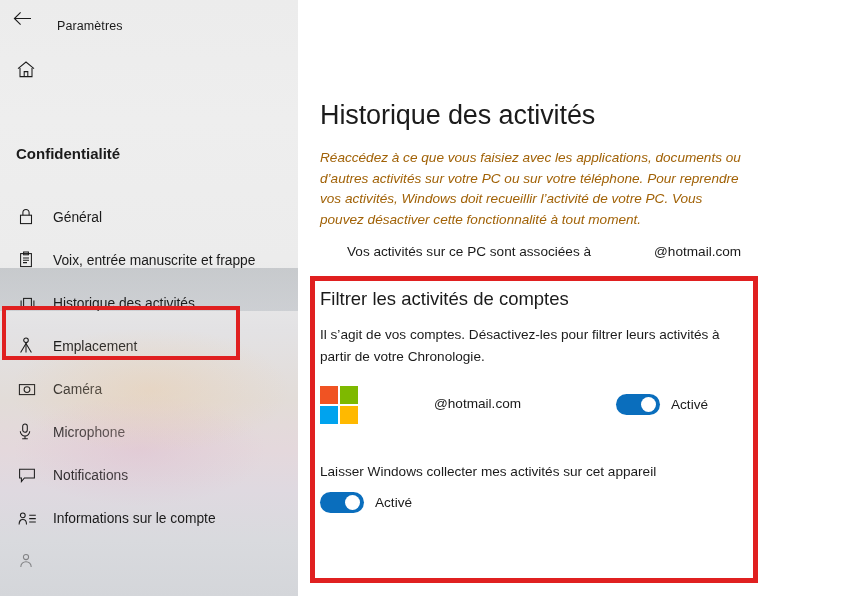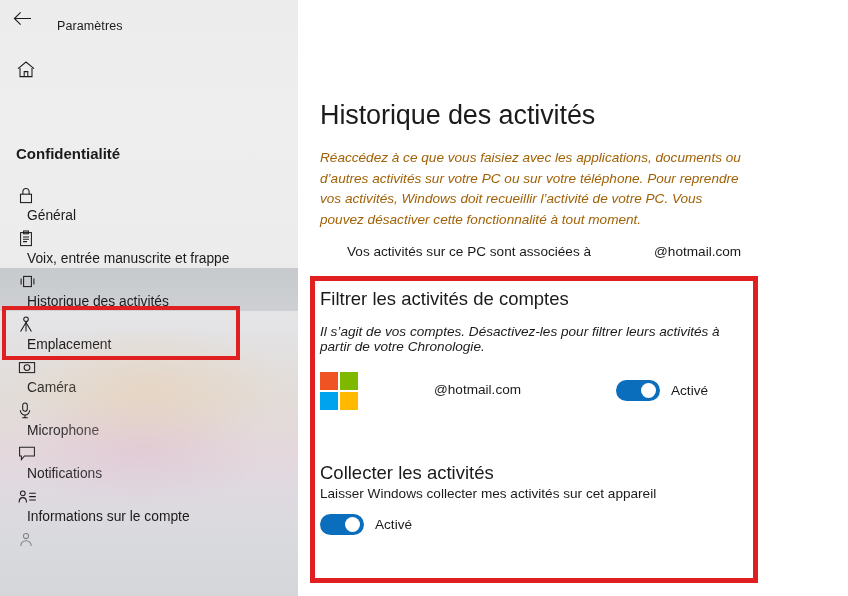--- a/index.html
+++ b/index.html
@@ -110,25 +110,24 @@
     font-weight: bold;
     color: #1b1b1b;
   }
 
   #nav { position: absolute; left: 0; top: 182px; width: 298px; }
 
   .nav-item {
     position: relative;
     height: 43px;
     display: flex;
-    align-items: flex-start;
+    align-items: flex-end;
     padding-left: 18px;
     font-size: 13.8px;
     color: #1b1b1b;
-    flex-direction: column;
   }
   .nav-item .nav-ico {
     width: 26px;
     display: flex;
     align-items: center;
     justify-content: flex-start;
     color: #1b1b1b;
     flex: 0 0 26px;
   }
   .nav-item .nav-label { margin-left: 9px; white-space: nowrap; }
@@ -208,23 +207,22 @@
 
   .group-title {
     font-size: 18.5px;
     font-weight: normal;
     color: #1b1b1b;
   }
   .group-desc {
     margin-top: 14px;
     width: 418px;
     font-size: 13.6px;
-    line-height: 15px;
-    color: #1b1b1b;
-    font-style: italic;
+    line-height: 22px;
+    color: #1b1b1b;
   }
 
   .account-row {
     margin-top: 18px;
     position: relative;
     height: 46px;
   }
   .ms-logo {
     position: absolute;
     left: 0; top: 0;
@@ -433,21 +431,20 @@
         <span class="toggle-wrap at-account">
           <span class="toggle">
             <span class="knob"></span>
           </span>
           <span class="toggle-label">Activé</span>
         </span>
       </div>
     </div>
 
     <div class="group" id="group-collect">
-      <div class="group-title">Collecter les activités</div>
       <div class="collect-desc">Laisser Windows collecter mes activités sur cet appareil</div>
       <div class="toggle-wrap collect-toggle-row">
         <span class="toggle">
           <span class="knob"></span>
         </span>
         <span class="toggle-label">Activé</span>
       </div>
     </div>
 
   </div>

